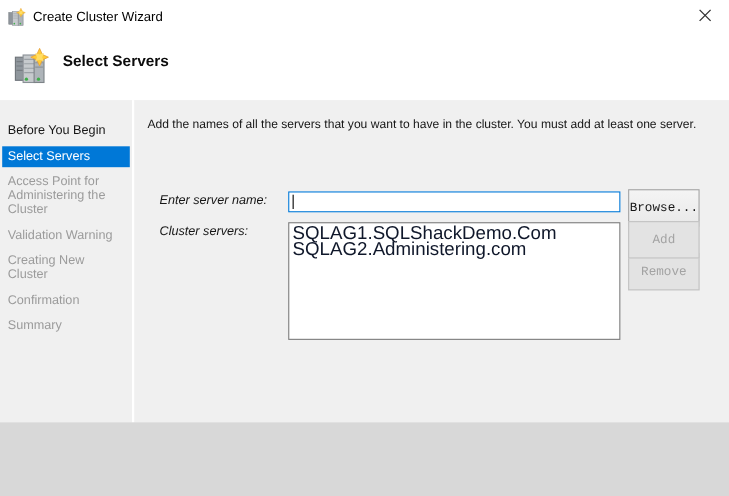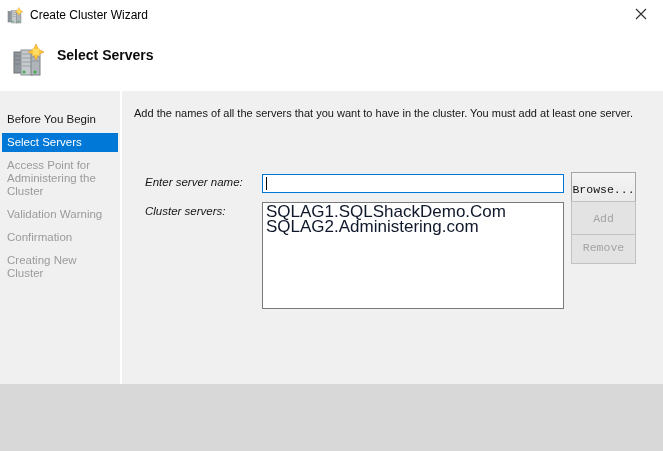--- a/index.html
+++ b/index.html
@@ -109,22 +109,23 @@
     <span class="page-title">Select Servers</span>
   </div>
 
   <div class="bodyarea">
 
     <div class="sidebar">
       <div class="side-item visited">Before You Begin</div>
       <div class="side-item current">Select Servers</div>
       <div class="side-item">Access Point for Administering the Cluster</div>
       <div class="side-item">Validation Warning</div>
+      <div class="side-item">Creating New Cluster</div>
       <div class="side-item">Confirmation</div>
-      <div class="side-item">Creating New Cluster</div>
+      <div class="side-item">Summary</div>
     </div>
     <div class="vdivider"></div>
 
     <div class="content">
       <div class="instruction">Add the names of all the servers that you want to have in the cluster. You must add at least one server.</div>
 
       <span class="fieldlabel lbl-server">Enter server name:</span>
       <input class="server-input" type="text" value="" style="">
       <div class="caret"></div>
       <button class="btn btn-browse">Browse...</button>

